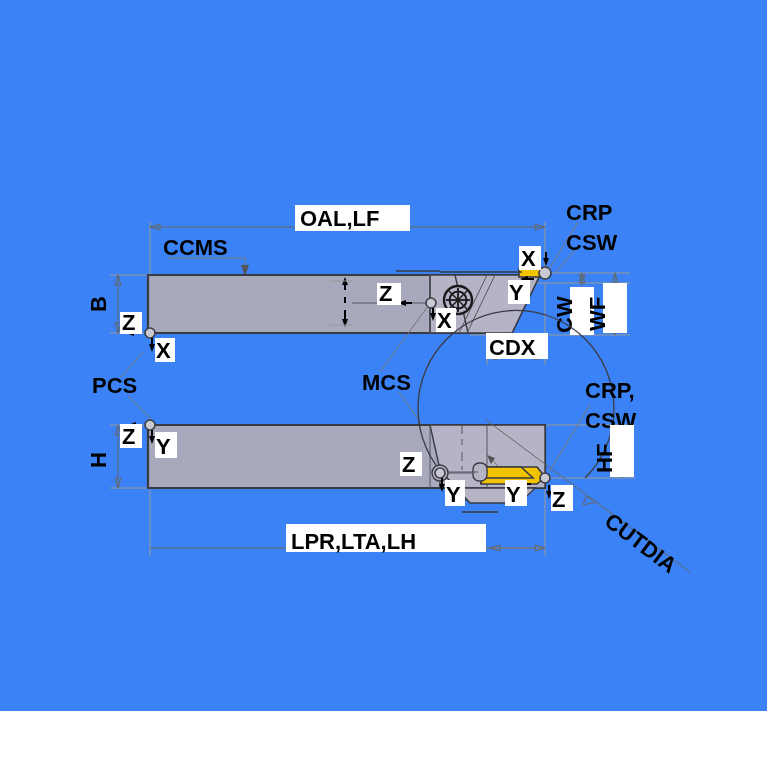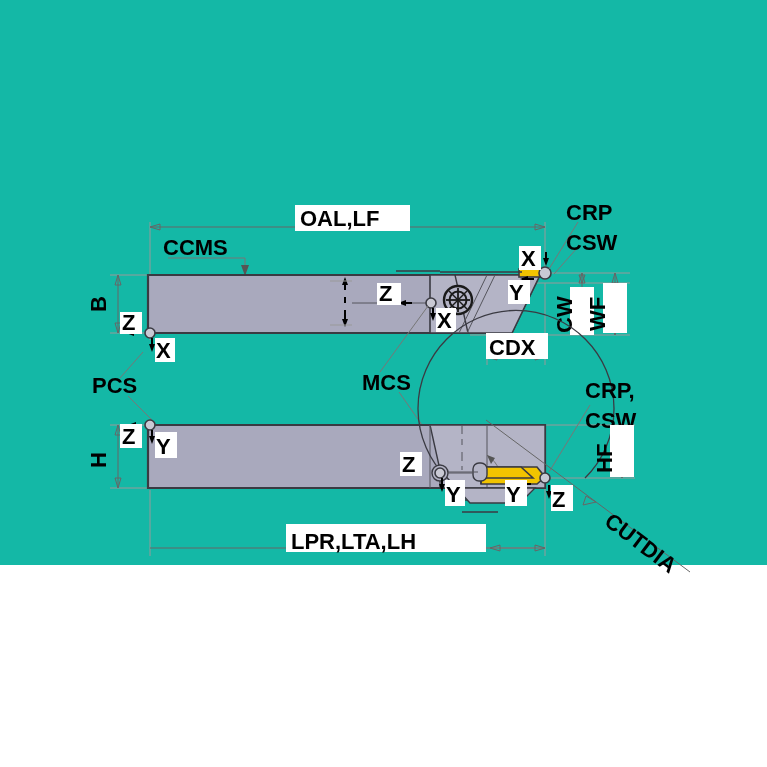--- a/index.html
+++ b/index.html
@@ -6,22 +6,22 @@
     margin: 0; padding: 0;
     background: #ffffff;
   }
   body {
     width: 767px; height: 767px;
     font-family: "Liberation Sans", sans-serif;
     overflow: hidden;
   }
   #drawing-root {
     position: relative;
-    width: 767px; height: 565px;
-    background: #14b8a6;
+    width: 767px; height: 711px;
+    background: #3b82f6;
   }
   svg#tool-drawing {
     display: block;
     width: 767px; height: 767px;
   }
   text {
     font-family: "Liberation Sans", sans-serif;
     font-weight: bold;
     fill: #000000;
   }

